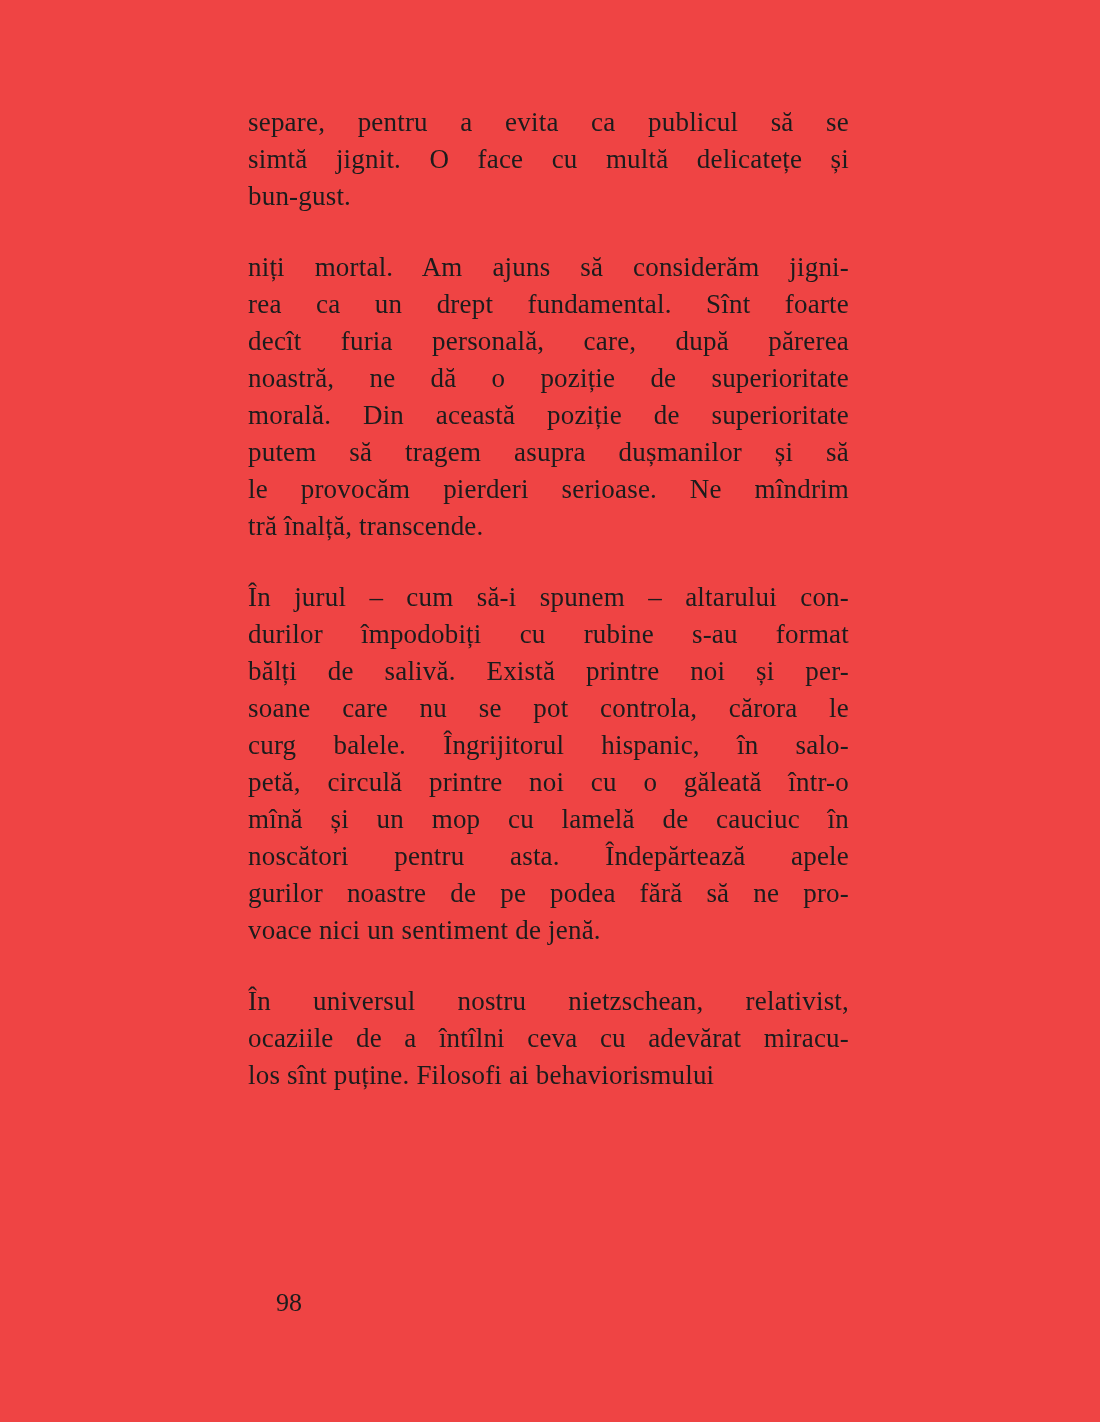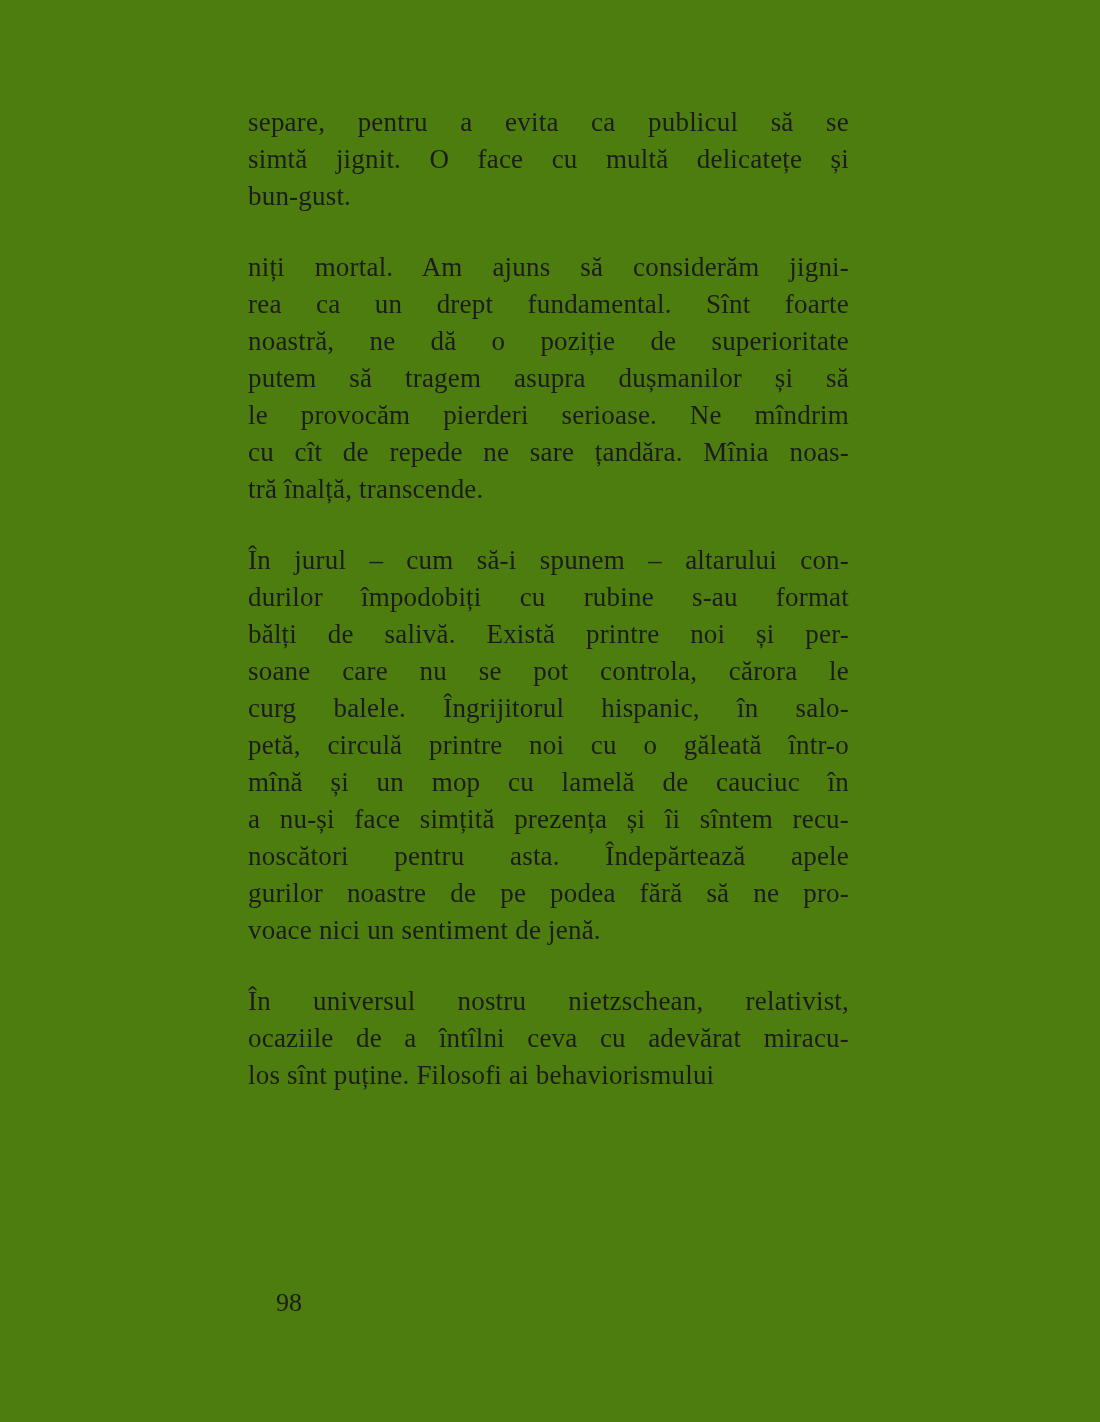--- a/index.html
+++ b/index.html
@@ -11,21 +11,21 @@
     height: 1422px;
     background: #ffffff;
     position: relative;
     overflow: hidden;
   }
   .page {
     position: absolute;
     left: 0; top: 0;
     width: 1100px;
     height: 1422px;
-    background: #4d7c0f;
+    background: #ef4444;
     color: #1c1c1c;
     font-family: "Liberation Serif", "DejaVu Serif", serif;
   }
   .text-block {
     position: absolute;
     left: 248px;
     top: 104px;
     width: 601px;
     font-size: 27px;
     line-height: 37px;
@@ -61,35 +61,35 @@
 <div class="page">
   <div class="text-block" id="text-block">
       <div class="paragraph">
         <div class="text-line">separe, pentru a evita ca publicul să se</div>
         <div class="text-line">simtă jignit. O face cu multă delicatețe și</div>
         <div class="text-line last-line">bun-gust.</div>
       </div>
       <div class="paragraph">
         <div class="text-line">niți mortal. Am ajuns să considerăm jigni-</div>
         <div class="text-line">rea ca un drept fundamental. Sînt foarte</div>
+        <div class="text-line">decît furia personală, care, după părerea</div>
         <div class="text-line">noastră, ne dă o poziție de superioritate</div>
+        <div class="text-line">morală. Din această poziție de superioritate</div>
         <div class="text-line">putem să tragem asupra dușmanilor și să</div>
         <div class="text-line">le provocăm pierderi serioase. Ne mîndrim</div>
-        <div class="text-line">cu cît de repede ne sare țandăra. Mînia noas-</div>
         <div class="text-line last-line">tră înalță, transcende.</div>
       </div>
       <div class="paragraph">
         <div class="text-line">În jurul – cum să-i spunem – altarului con-</div>
         <div class="text-line">durilor împodobiți cu rubine s-au format</div>
         <div class="text-line">bălți de salivă. Există printre noi și per-</div>
         <div class="text-line">soane care nu se pot controla, cărora le</div>
         <div class="text-line">curg balele. Îngrijitorul hispanic, în salo-</div>
         <div class="text-line">petă, circulă printre noi cu o găleată într-o</div>
         <div class="text-line">mînă și un mop cu lamelă de cauciuc în</div>
-        <div class="text-line">a nu-și face simțită prezența și îi sîntem recu-</div>
         <div class="text-line">noscători pentru asta. Îndepărtează apele</div>
         <div class="text-line">gurilor noastre de pe podea fără să ne pro-</div>
         <div class="text-line last-line">voace nici un sentiment de jenă.</div>
       </div>
       <div class="paragraph">
         <div class="text-line">În universul nostru nietzschean, relativist,</div>
         <div class="text-line">ocaziile de a întîlni ceva cu adevărat miracu-</div>
         <div class="text-line last-line">los sînt puține. Filosofi ai behaviorismului</div>
       </div>
     </div>

